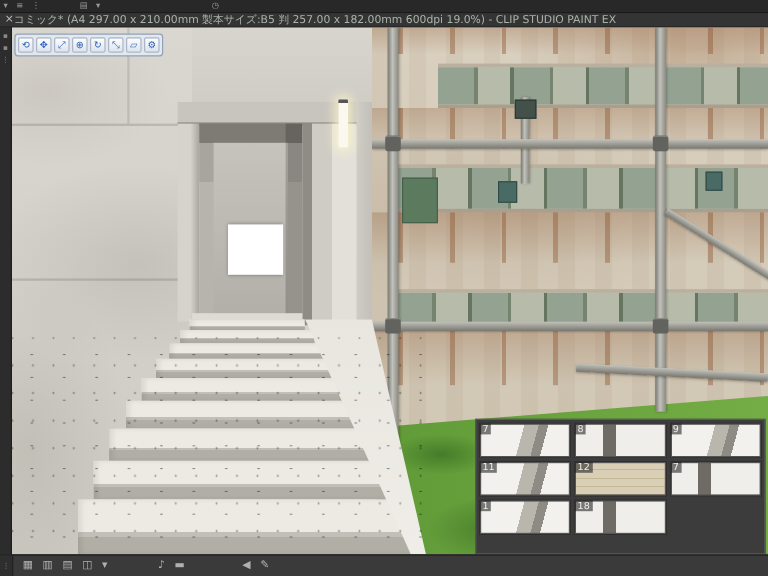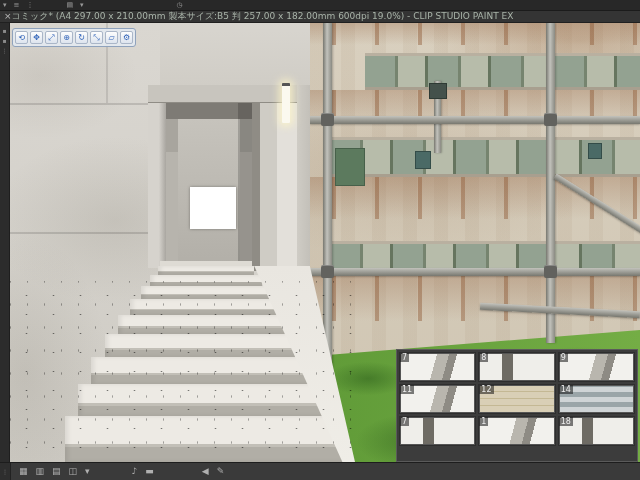--- a/index.html
+++ b/index.html
@@ -255,24 +255,20 @@
       </div>
       <div class="cell">
         <span class="num">11</span>
         <div class="thumb tA"></div>
       </div>
       <div class="cell">
         <span class="num">12</span>
         <div class="thumb tC"></div>
       </div>
       <div class="cell">
-        <span class="num">14</span>
-        <div class="thumb tD"></div>
-      </div>
-      <div class="cell">
         <span class="num">7</span>
         <div class="thumb tB"></div>
       </div>
       <div class="cell">
         <span class="num">1</span>
         <div class="thumb tA"></div>
       </div>
       <div class="cell">
         <span class="num">18</span>
         <div class="thumb tB"></div>

